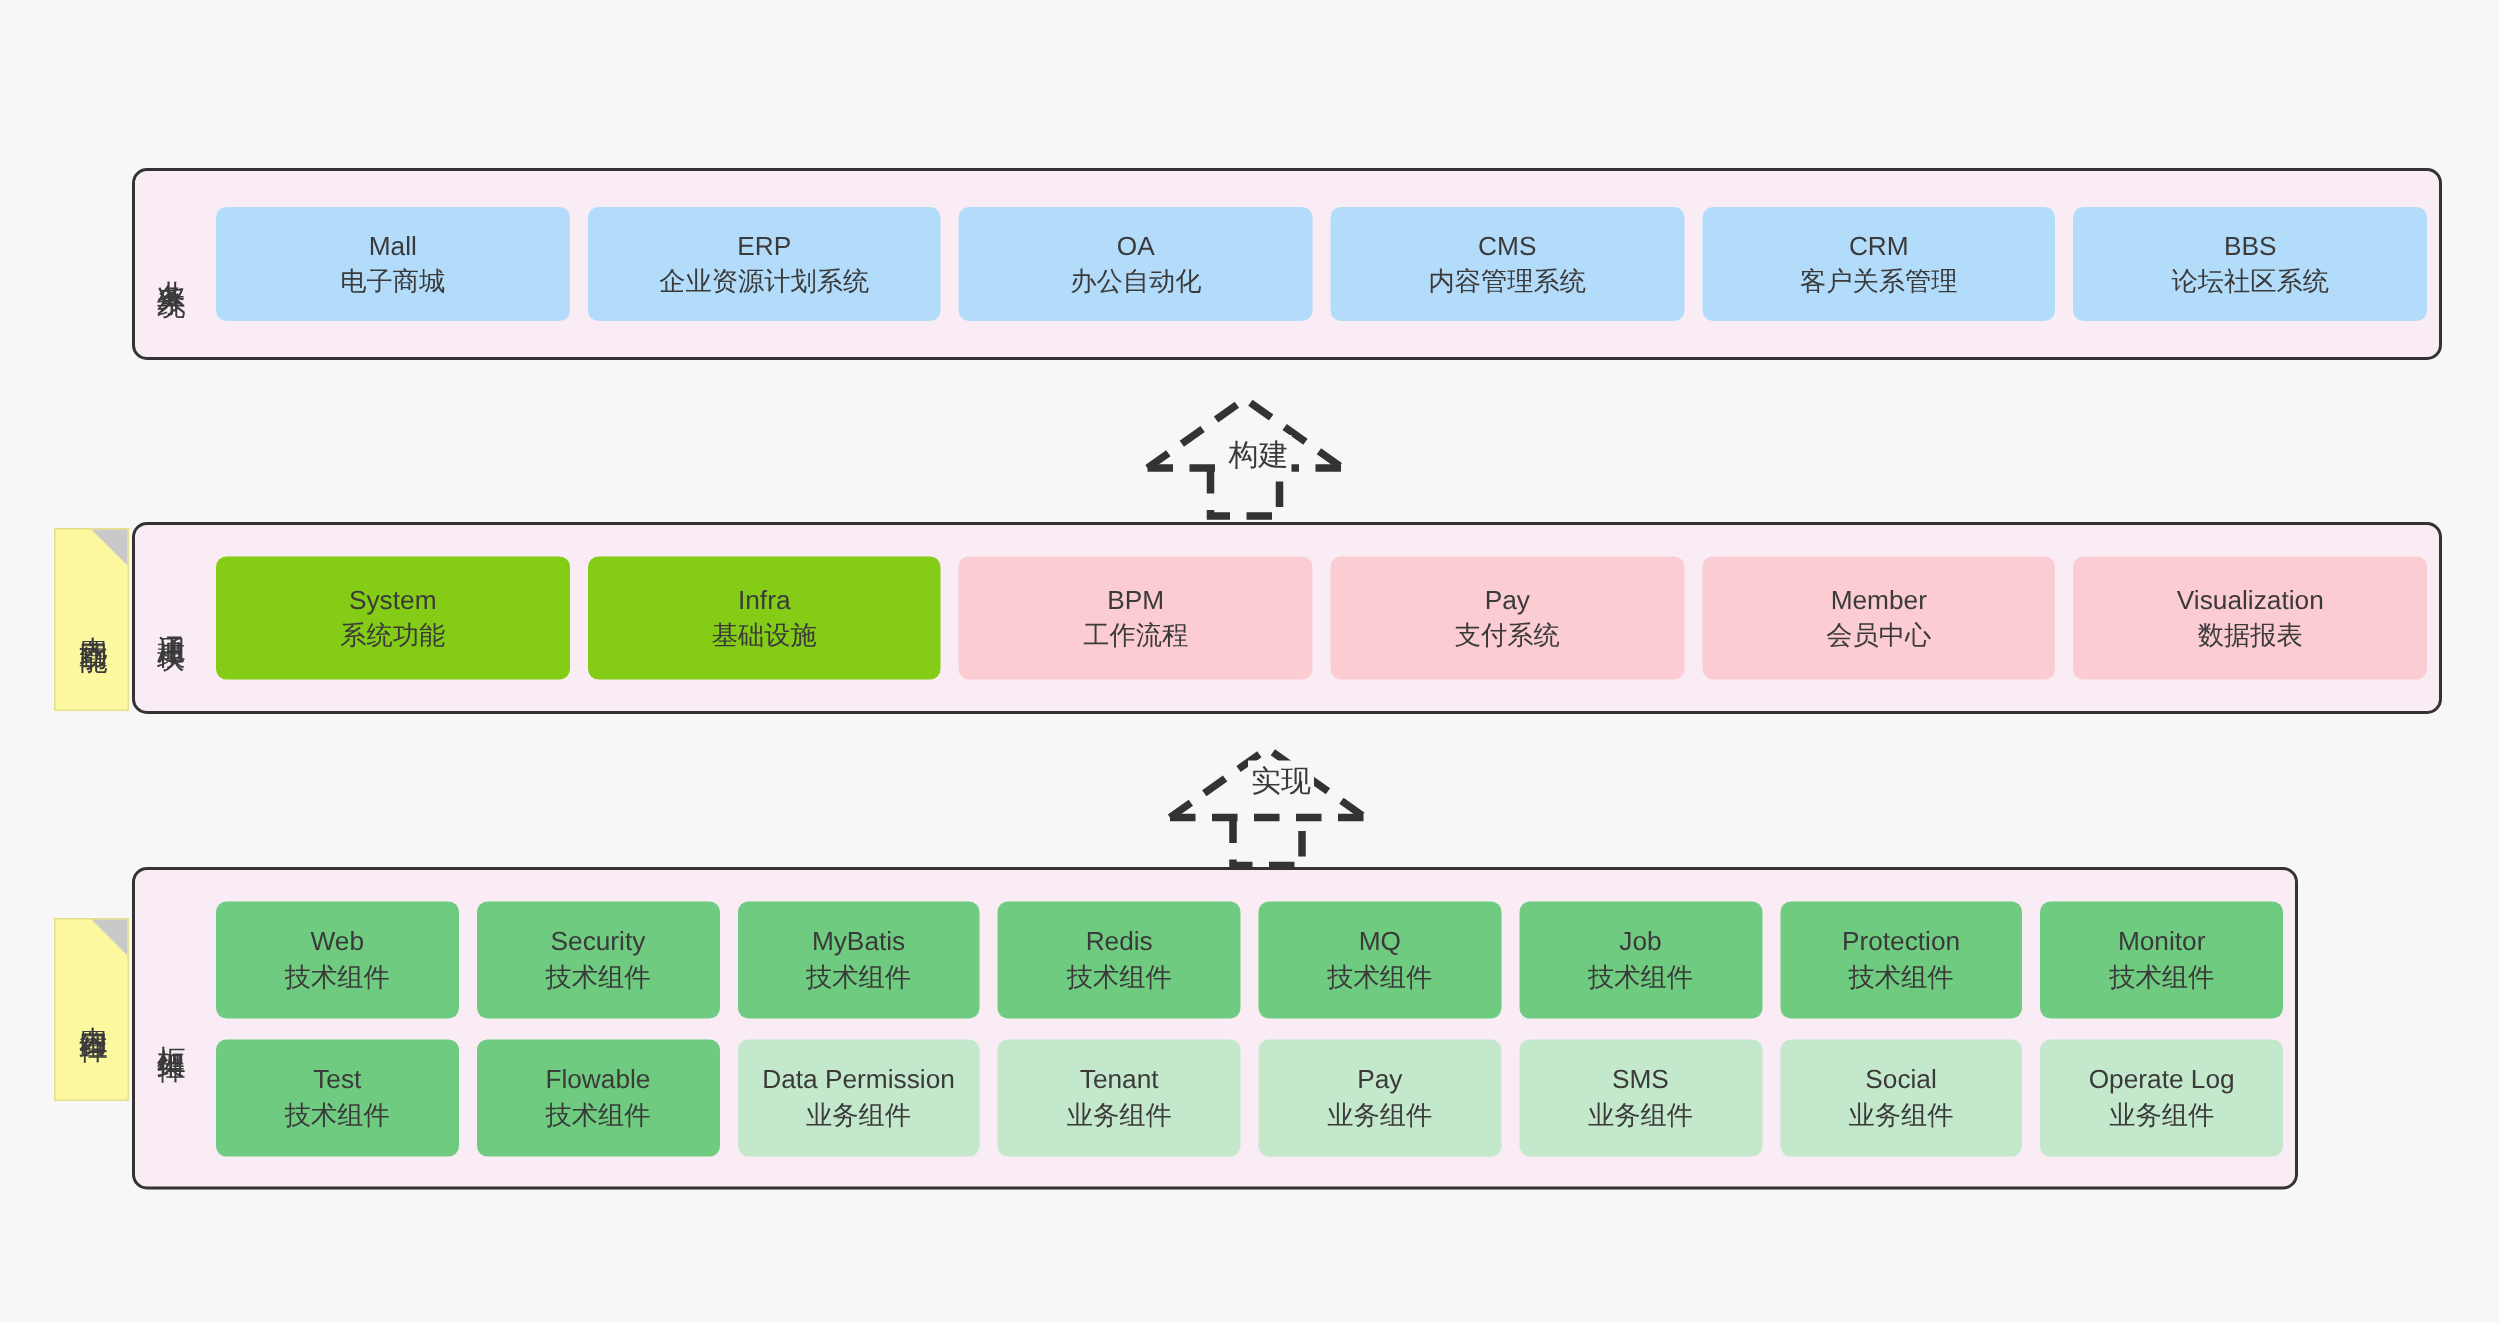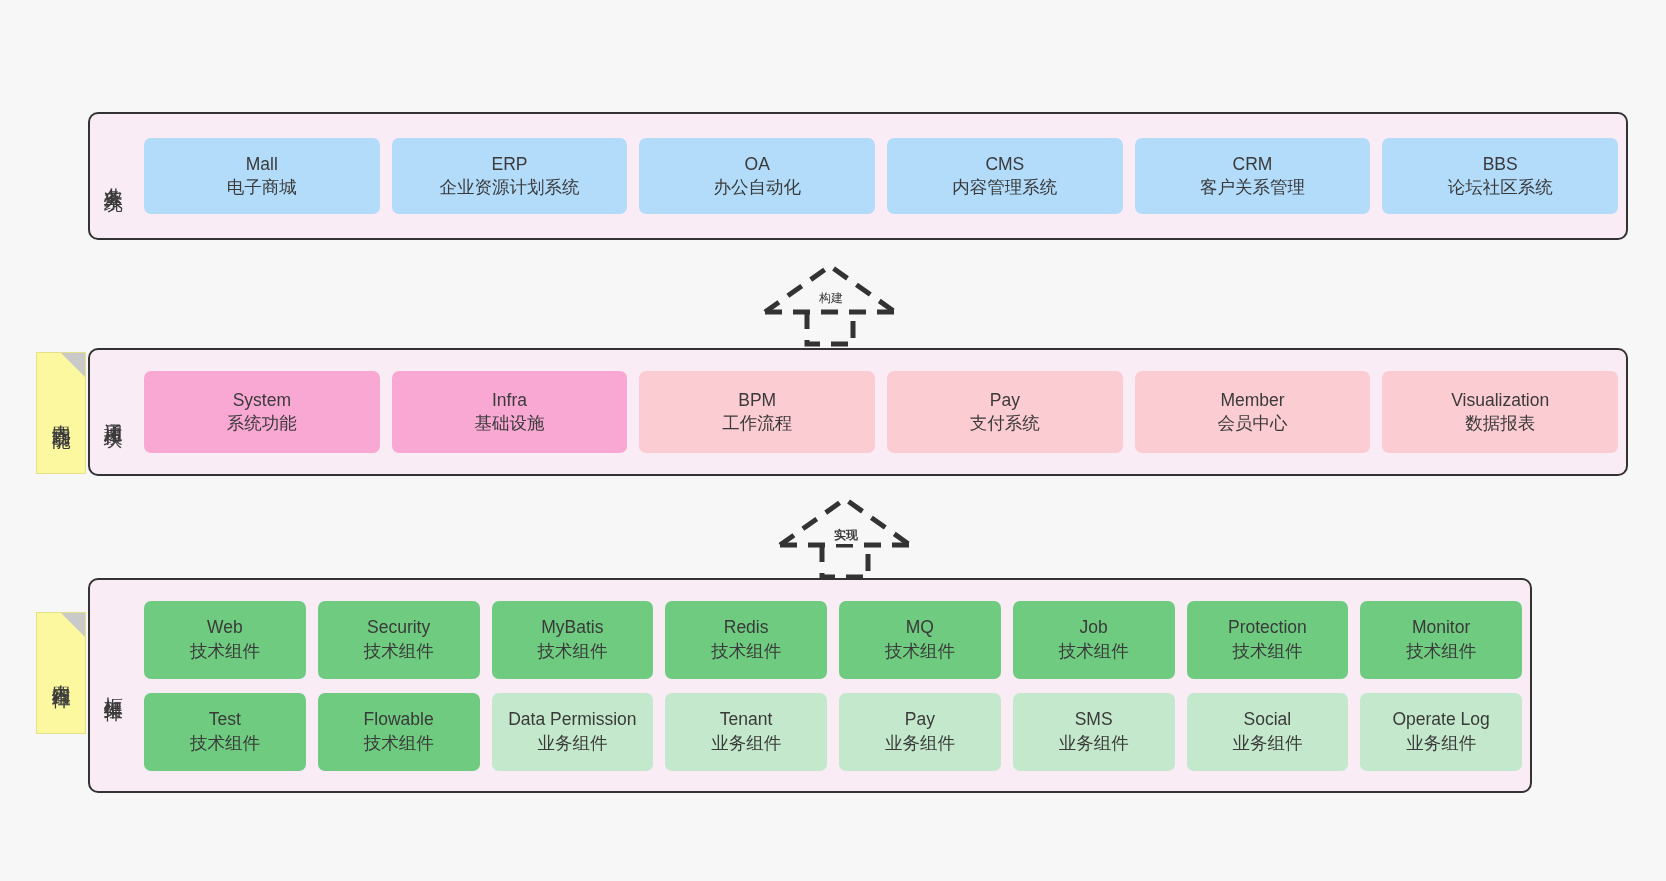--- a/index.html
+++ b/index.html
@@ -69,21 +69,21 @@
   .cell .en{display:block;}
   .cell .cn{display:block;}
 
   
   .h-biz{height:76px;}
   .h-mod{height:82px;}
   .h-frm{height:78px;}
 
   
   .c-blue{background:#b3dcfb;}
-  .c-red{background:#f9a8d4;}
+  .c-red{background:#84cc16;}
   .c-pink{background:#fbccd2;}
   .c-green{background:#6ecb7f;}
   .c-lgreen{background:#c4e8cb;}
 
   
   .note{
     position:absolute;
     background:#fbf8a0;
     border:1px solid #e4e08a;
     box-sizing:border-box;
@@ -104,21 +104,21 @@
     width:0;height:0;
     border-top:24px solid #c9c9c9;
     border-left:24px solid transparent;
   }
 
   
   .arrow{position:absolute;}
   .arrow svg{display:block;overflow:visible;}
   .arrow .alabel{
     position:absolute;
-    font-size:12px;
+    font-size:20px;
     color:#3a3a3a;
     background:#f7f7f7;
     padding:0 2px;
     white-space:nowrap;
   }
 </style>
 </head>
 <body>
 
 <div class="canvas">
@@ -200,21 +200,21 @@
       </div>
     </div>
   </div>
 
   <div class="arrow" id="arrow-implement" style="left:770px;top:495px;width:150px;height:84px;">
     <svg width="150" height="84" viewBox="0 0 150 84">
       <path d="M10 50 L75 4 L140 50" fill="none" stroke="#333" stroke-width="5" stroke-dasharray="17 11" stroke-linecap="butt"></path>
       <path d="M10 50 L140 50" fill="none" stroke="#333" stroke-width="5" stroke-dasharray="17 11" stroke-linecap="butt"></path>
       <path d="M52 50 L52 82 L98 82 L98 50" fill="none" stroke="#333" stroke-width="5" stroke-dasharray="17 11" stroke-linecap="butt"></path>
     </svg>
-    <span class="alabel" style="left:62px;top:32px;font-weight:bold;">实现</span>
+    <span class="alabel" style="left:62px;top:12px;">实现</span>
   </div>
 
   <div class="note" id="note-framework" style="left:36px;top:612px;width:50px;height:122px;">
     <span class="fold"></span>
     <span>内置组件</span>
   </div>
 
   <div class="layer" id="layer-framework" style="left:88px;top:578px;width:1444px;height:215px;">
     <div class="layer-title">框架组件</div>
     <div class="layer-body">

